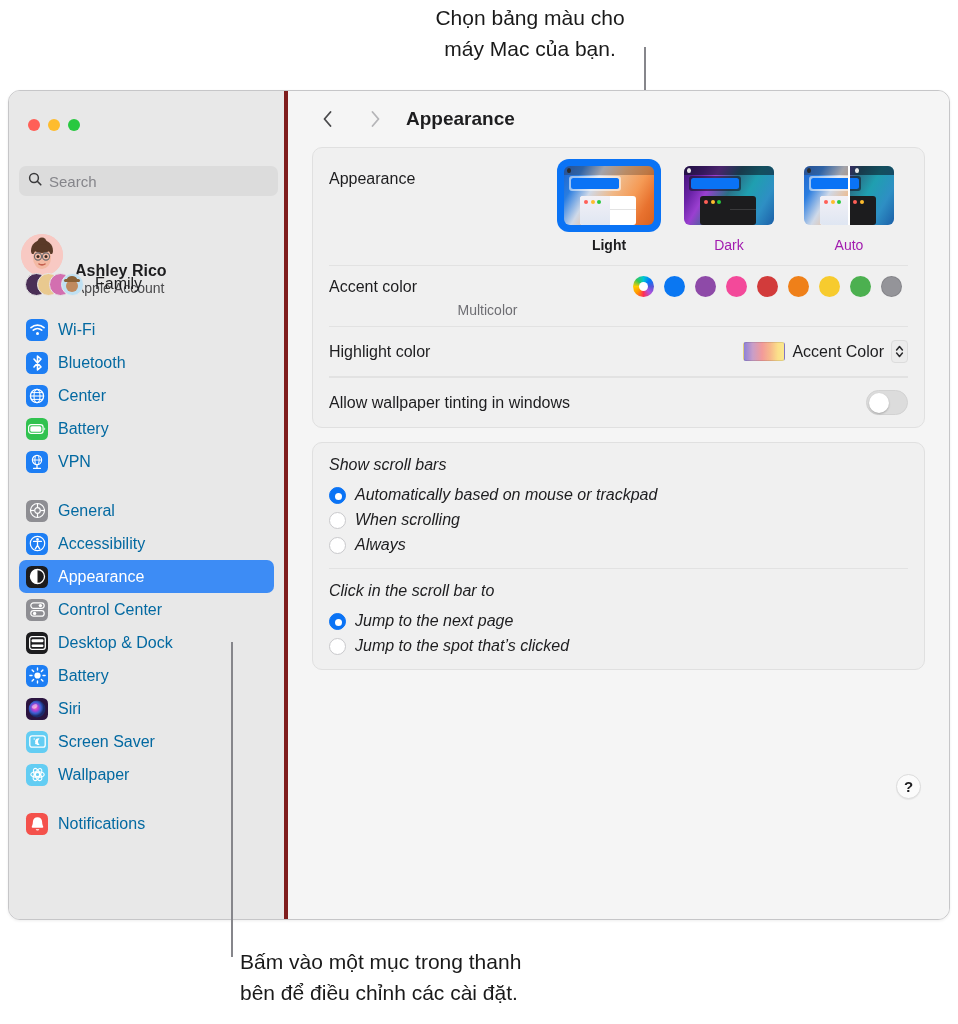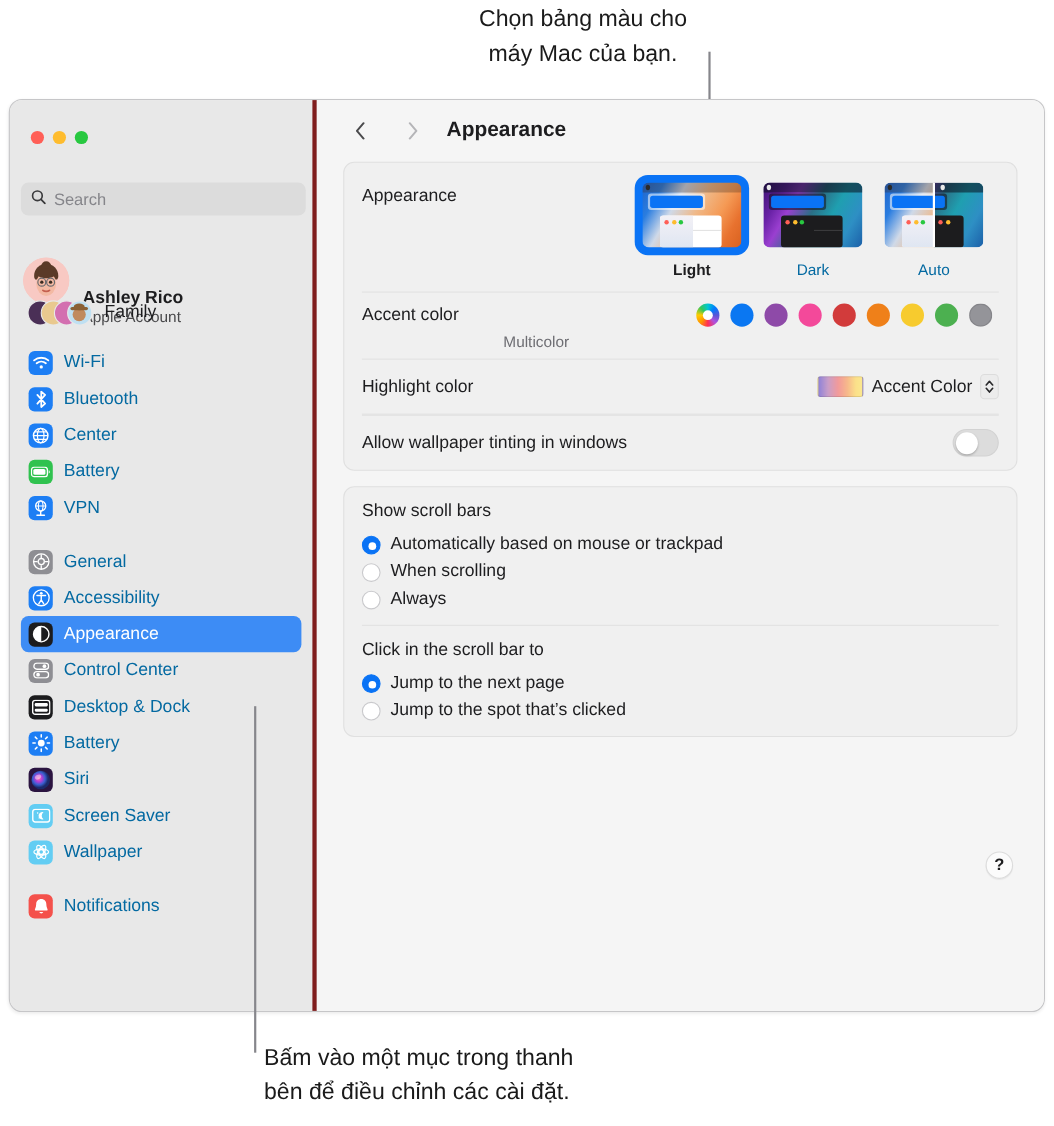--- a/index.html
+++ b/index.html
@@ -110,27 +110,27 @@
     background: #f0f0f0;
     border: 1px solid #e0e0e0;
     border-radius: 10px;
   }
   .row { display: flex; align-items: center; padding: 0 16px; min-height: 49px; position: relative; }
   .row-label { font-size: 16px; color: #1d1d1f; }
   .divider { height: 1px; background: #e2e2e2; margin: 0 16px; }
 
   
   .theme-row { padding: 14px 16px 12px 16px; align-items: flex-start; }
-  .themes { display: flex; gap: 12px; margin-left: auto; padding-right: 10px; }
+  .themes { display: flex; gap: 22px; margin-left: auto; padding-right: 10px; }
   .theme { width: 98px; display: flex; flex-direction: column; align-items: center; gap: 8px; }
   .thumb-wrap { width: 98px; height: 67px; border-radius: 9px; padding: 4px;
                 display: flex; align-items: center; justify-content: center; }
   .thumb-wrap.sel { box-shadow: 0 0 0 3px #0a73f5; background: #0a73f5; }
   .thumb { width: 90px; height: 59px; border-radius: 6px; position: relative; overflow: hidden; }
-  .theme-name { font-size: 14px; color: #0369a1; }
+  .theme-name { font-size: 14px; color: #a21caf; }
   .theme.sel .theme-name { color: #1d1d1f; font-weight: bold; }
 
   .wall { position: absolute; inset: 0; }
   .wall-light { background:
       linear-gradient(120deg,#1f63c8 0%,#2a7de0 16%,#cfd9e8 33%,#f0b887 52%,#f59a55 70%,#e8722f 85%,#d8611f 100%); }
   .wall-dark { background:
       linear-gradient(120deg,#3c1170 0%,#6b23a8 18%,#9a3fd0 30%,#2b6f86 48%,#1f9fb0 64%,#2e8fc4 82%,#1b5fa8 100%); }
   .mbar { position: absolute; top: 0; left: 0; right: 0; height: 9px; background: rgba(60,40,30,0.30); }
   .mbar.dk { background: rgba(10,14,28,0.55); }
   .apple { position: absolute; top: 2px; left: 3px; width: 4px; height: 5px; border-radius: 50% 50% 45% 45%;
@@ -168,21 +168,21 @@
              border: 1px solid #dcdcdc; display: flex; flex-direction: column;
              align-items: center; justify-content: center; gap: 2px; }
 
   
   .toggle { width: 42px; height: 25px; border-radius: 13px; background: #dcdcdc;
             margin-left: auto; position: relative; border: 1px solid #d2d2d2; }
   .toggle .knob { position: absolute; top: 1.5px; left: 1.5px; width: 20px; height: 20px;
                   border-radius: 50%; background: #fff; box-shadow: 0 1px 2px rgba(0,0,0,0.25); }
 
   
-  .radio-group { padding: 13px 16px 14px 16px; }
+  .radio-group { padding: 13px 16px 14px 16px; font-style: italic; }
   .rg-title { font-size: 16px; color: #1d1d1f; margin-bottom: 5px; }
   .radio-item { display: flex; align-items: flex-end; gap: 9px; height: 25px; }
   .radio { width: 17px; height: 17px; border-radius: 50%; background: #fff;
            border: 1px solid #c9c9cc; flex: none; position: relative; }
   .radio.on { background: #0a73f5; border-color: #0a73f5; }
   .radio.on::after { content:""; position:absolute; top:5px; left:5px; width:7px; height:7px;
                      border-radius:50%; background:#fff; }
   .radio-label { font-size: 16px; color: #1d1d1f; }
 
   .help-btn {

